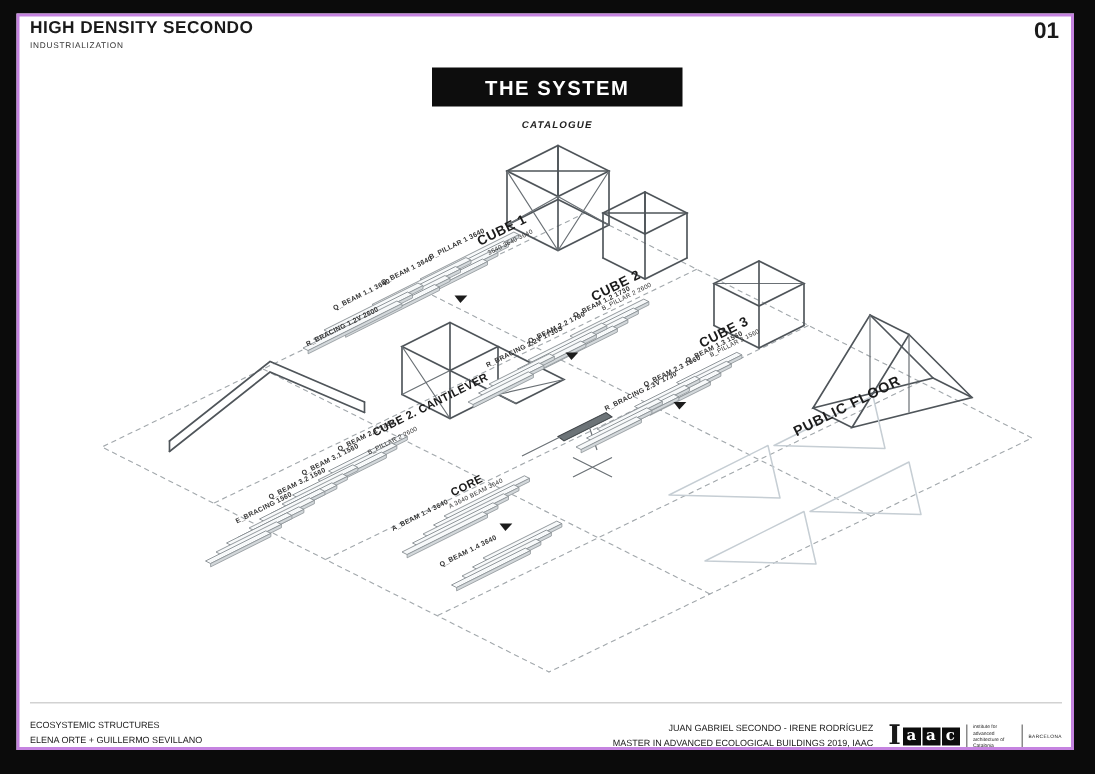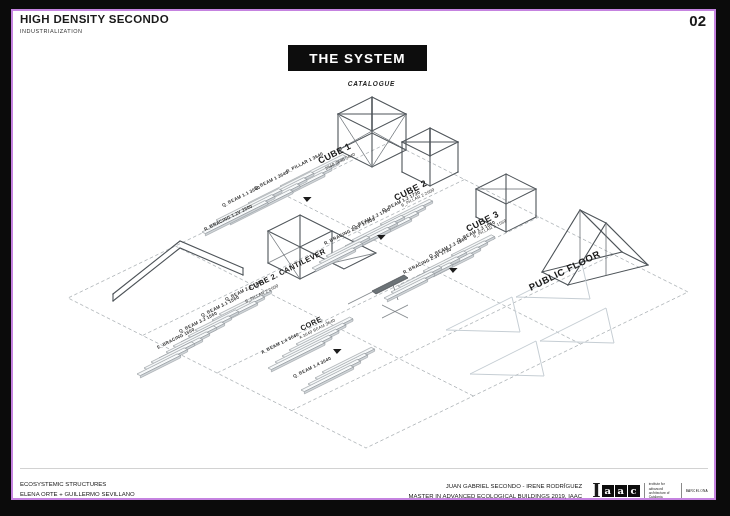--- a/index.html
+++ b/index.html
@@ -3,21 +3,21 @@
 <meta charset="utf-8">
 <style>
   html,body{margin:0;padding:0;background:#0b0b0b;}
   body{width:730px;height:516px;position:relative;overflow:hidden;
        font-family:"Liberation Sans",sans-serif;color:#1a1a1a;}
   .frame{position:absolute;left:11px;top:9px;right:14px;bottom:16px;
          background:#ffffff;border:2px solid #c583e0;box-sizing:border-box;}
   .hdr-title{position:absolute;left:20px;top:13px;font-size:11.5px;font-weight:bold;letter-spacing:.3px;}
   .hdr-sub{position:absolute;left:20px;top:28px;font-size:5.5px;letter-spacing:.5px;color:#333;}
   .page-no{position:absolute;right:24px;top:12px;font-size:15px;font-weight:bold;}
-  .title-box{position:absolute;left:288px;top:45px;width:139px;height:26px;background:#0d0d0d;
+  .title-box{position:absolute;left:288px;top:45px;width:167px;height:26px;background:#0d0d0d;
              display:flex;align-items:center;justify-content:center;}
   .title-box span{color:#fff;font-size:13.5px;font-weight:bold;letter-spacing:1px;}
   .catalogue{position:absolute;left:288px;top:80px;width:167px;text-align:center;
              font-size:6.5px;font-weight:bold;font-style:italic;letter-spacing:.8px;color:#222;}
   svg{position:absolute;left:0;top:0;}
   .dash{stroke:#a2a8ac;stroke-width:.75;fill:none;stroke-dasharray:3.5 2.5;}
   .strut{stroke:#4f555a;stroke-width:1.1;fill:none;stroke-linecap:round;}
   .strut-thin{stroke:#6a7075;stroke-width:.8;fill:none;}
   .beam-top{fill:#f7f9fa;stroke:#878d92;stroke-width:.6;}
   .beam-side{fill:#d3d8db;stroke:#878d92;stroke-width:.5;}
@@ -42,21 +42,21 @@
   .logo-org{width:28px;font-size:3.3px;line-height:1.3;color:#222;}
   .logo-city{font-size:3.2px;letter-spacing:.3px;color:#222;}
 </style>
 </head>
 <body>
 
 <div class="frame"></div>
 
 <div class="hdr-title">HIGH DENSITY SECONDO</div>
 <div class="hdr-sub">INDUSTRIALIZATION</div>
-<div class="page-no">02</div>
+<div class="page-no">01</div>
 
 <div class="title-box">
   <span>THE SYSTEM</span>
 </div>
 <div class="catalogue">CATALOGUE</div>
 
 <svg width="730" height="516" viewBox="0 0 730 516">
   <defs>
     <g id="beam70">
       <path class="beam-top" d="M0 0 L62.6 -31.3 L66 -29.6 L3.4 1.7 Z"></path>

